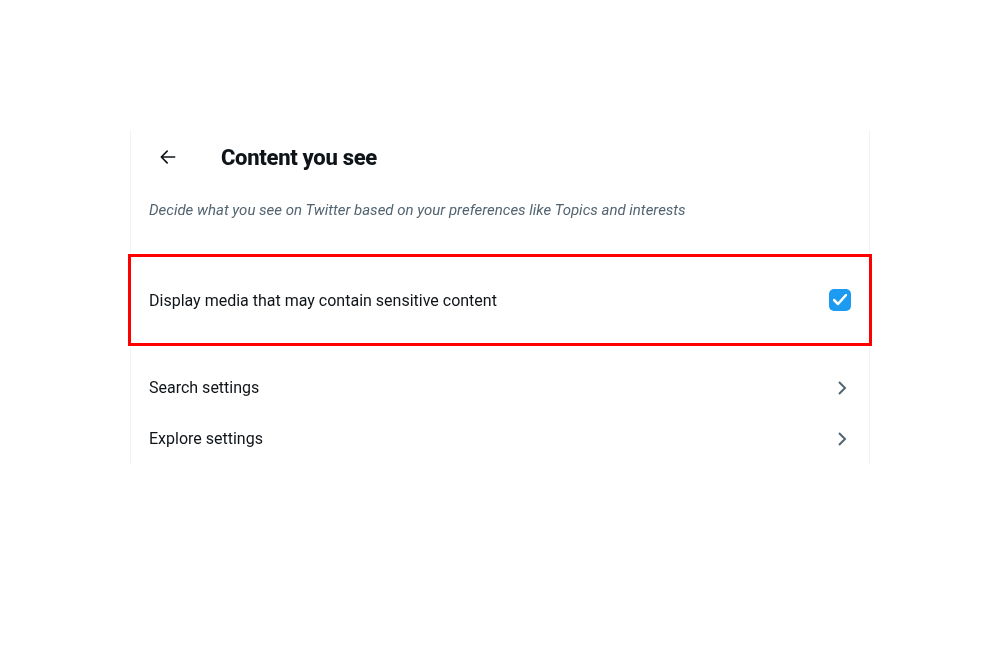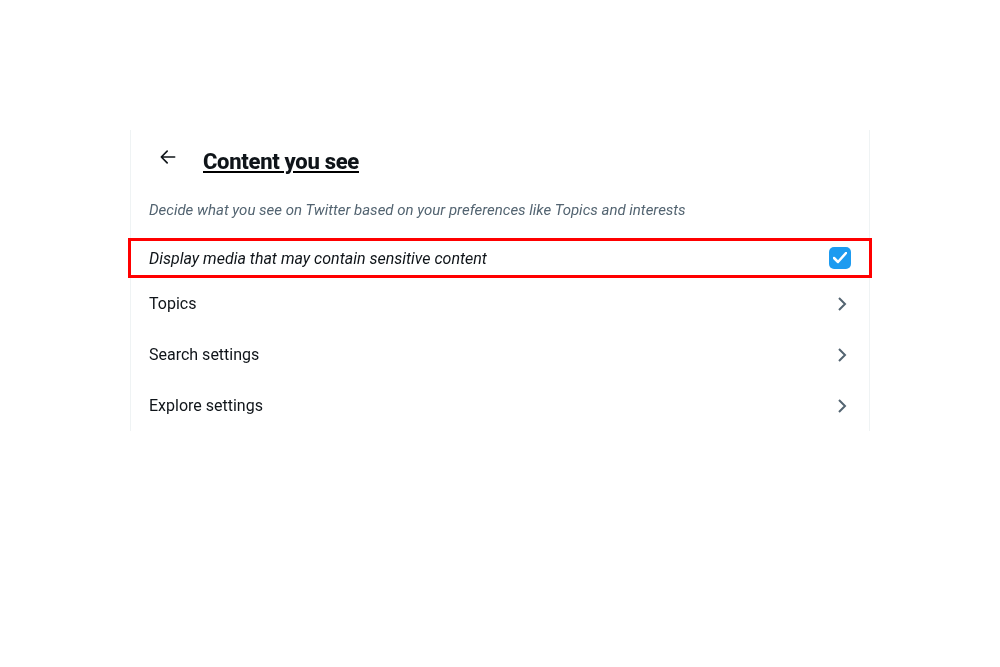--- a/index.html
+++ b/index.html
@@ -21,24 +21,23 @@
     
     .panel {
       width: 740px;
       background: #ffffff;
       border-left: 1px solid #eff3f4;
       border-right: 1px solid #eff3f4;
     }
     
     .header {
       display: flex;
-      align-items: flex-end;
+      align-items: center;
       padding: 10px 16px 14px 16px;
-      gap: 18px;
-      text-decoration: underline;
+      gap: 36px;
     }
     
     .back-button {
       display: flex;
       align-items: center;
       justify-content: center;
       width: 34px;
       height: 34px;
       border-radius: 50%;
       cursor: pointer;
@@ -68,23 +67,22 @@
     .setting-row {
       display: flex;
       align-items: center;
       justify-content: space-between;
       padding: 16px 18px;
       cursor: pointer;
     }
     
     .setting-row.highlighted {
       border: 3px solid #ff0000;
-      margin: 0 -3px;
-      padding: 6px 18px;
-      font-style: italic;
+      margin: 16px -3px;
+      padding: 32px 18px;
     }
     
     .setting-label {
       font-size: 16px;
       color: #0f1419;
       font-weight: 400;
     }
     
     .checkbox {
       width: 22px;
@@ -133,26 +131,20 @@
 
   <div class="setting-row highlighted">
     <span class="setting-label">Display media that may contain sensitive content</span>
     <div class="checkbox">
       <svg class="checkmark" viewBox="0 0 14 12">
         <path d="M1 6L5 10L13 1" stroke="#ffffff" stroke-width="2.5" fill="none" stroke-linecap="round" stroke-linejoin="round"></path>
       </svg>
     </div>
   </div>
 
-  <div class="setting-row">
-    <span class="setting-label">Topics</span>
-    <svg class="chevron" viewBox="0 0 18 18">
-      <path d="M6 3L12 9L6 15"></path>
-    </svg>
-  </div>
 
 
   <div class="setting-row">
     <span class="setting-label">Search settings</span>
     <svg class="chevron" viewBox="0 0 18 18">
       <path d="M6 3L12 9L6 15"></path>
     </svg>
   </div>
 
   <div class="setting-row">

